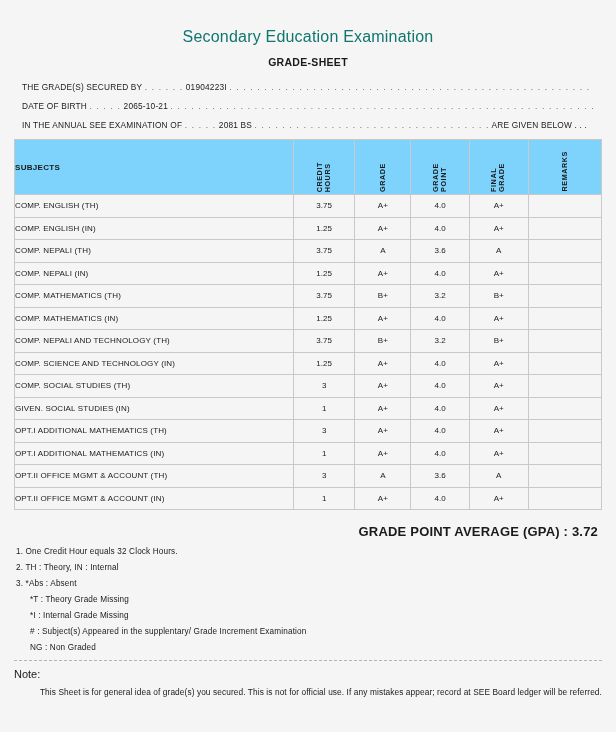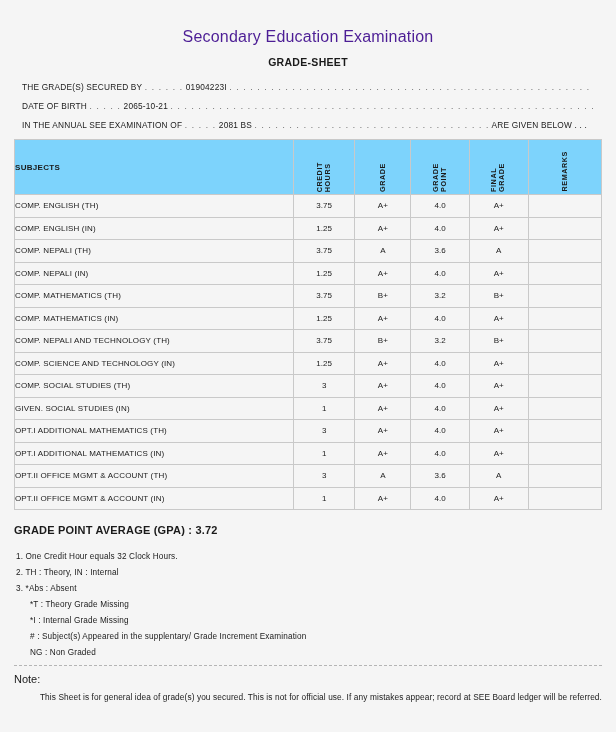--- a/index.html
+++ b/index.html
@@ -17,21 +17,21 @@
   .sheet {
     position: relative;
     width: 616px;
     height: 732px;
     background: #f5f5f5;
     box-sizing: border-box;
     padding: 0 14px;
   }
   .title {
     text-align: center;
-    color: #4c1d95;
+    color: #0f766e;
     font-size: 16px;
     padding-top: 28px;
     letter-spacing: 0.2px;
   }
   .subtitle {
     text-align: center;
     font-size: 10.5px;
     font-weight: bold;
     margin-top: 10px;
     letter-spacing: 0.3px;
@@ -101,29 +101,29 @@
     font-size: 8px;
   }
   col.c-subject { width: 47.5%; }
   col.c-credit  { width: 10.5%; }
   col.c-grade   { width: 9.5%; }
   col.c-gp      { width: 10%; }
   col.c-final   { width: 10%; }
   col.c-remarks { width: 12.5%; }
 
   .gpa {
-    text-align: left;
-    font-size: 11px;
+    text-align: right;
+    font-size: 13px;
     font-weight: bold;
     margin-top: 14px;
     padding-right: 4px;
     letter-spacing: 0.2px;
   }
   .notes {
-    margin-top: 16px;
+    margin-top: 8px;
     padding-left: 2px;
   }
   .note-line {
     font-size: 8.2px;
     margin-bottom: 7px;
     letter-spacing: 0.15px;
   }
   .note-indent { padding-left: 14px; }
   .divider {
     border-top: 1px dashed #b5b5b5;

